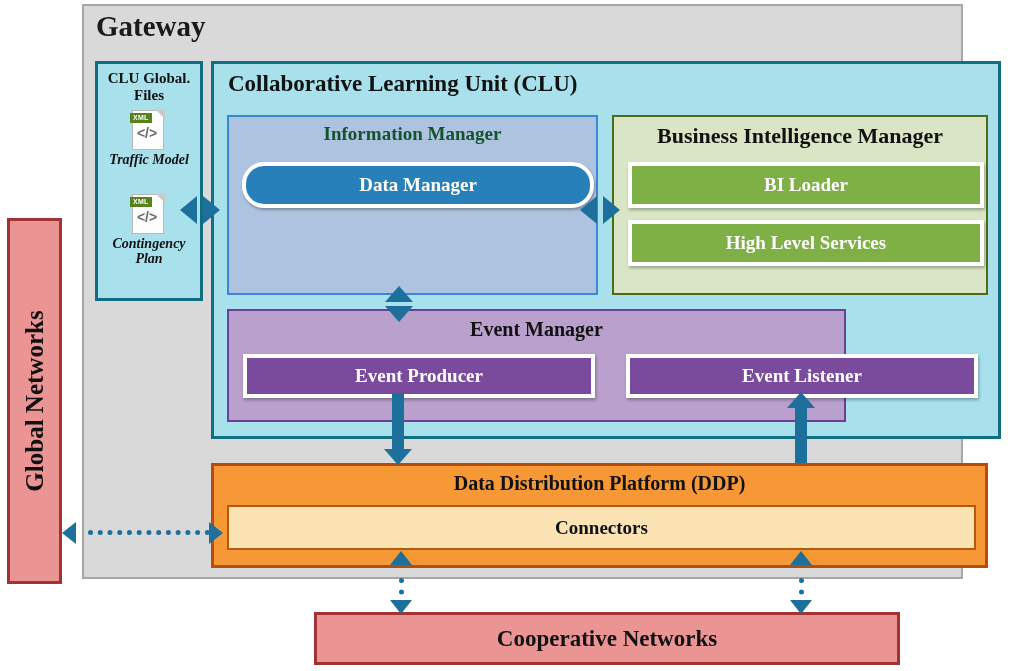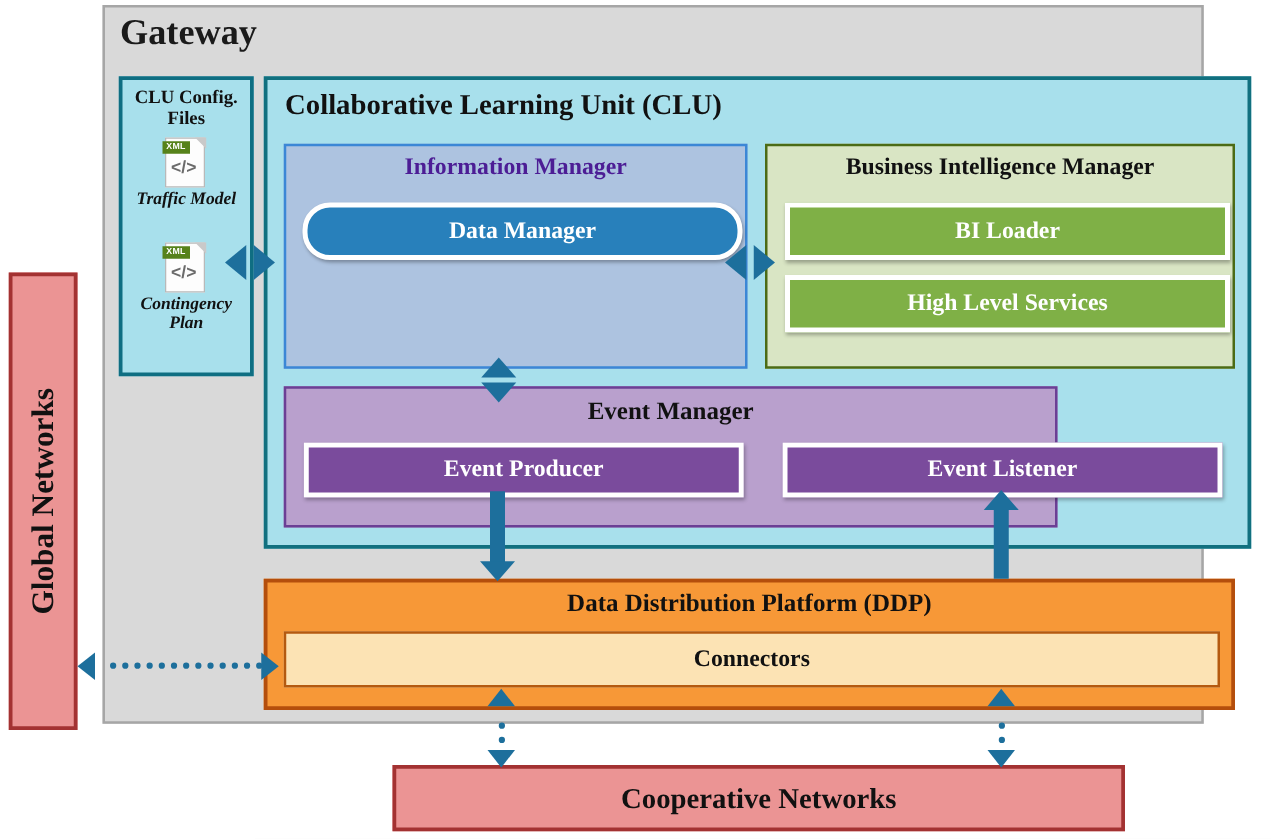--- a/index.html
+++ b/index.html
@@ -97,42 +97,42 @@
 
   
   #info-mgr {
     left: 227px; top: 115px; width: 371px; height: 180px;
     background: #adc3e0;
     border: 2px solid #3b87d6;
   }
   #info-mgr-title {
     position: absolute; left: 0; top: 6px; width: 100%;
     text-align: center;
-    font-size: 19px; font-weight: bold; color: #4c1d95;
+    font-size: 19px; font-weight: bold; color: #14532d;
   }
   .blue-box {
     position: absolute; left: 13px; width: 344px; height: 38px;
     background: #2880bb;
     border: 4px solid #ffffff;
     box-shadow: 1px 2px 3px rgba(0,0,0,0.30);
     color: #ffffff;
     font-size: 19px; font-weight: bold;
     display: flex; align-items: center; justify-content: center;
   }
 
   
   #bi-mgr {
     left: 612px; top: 115px; width: 376px; height: 180px;
     background: #d9e5c4;
     border: 2px solid #4b6b16;
   }
   #bi-mgr-title {
     position: absolute; left: 0; top: 6px; width: 100%;
     text-align: center;
-    font-size: 19px; font-weight: bold; color: #111;
+    font-size: 22px; font-weight: bold; color: #111;
   }
   .green-box {
     position: absolute; left: 14px; width: 348px; height: 38px;
     background: #7fb046;
     border: 4px solid #ffffff;
     box-shadow: 1px 2px 3px rgba(0,0,0,0.30);
     color: #ffffff;
     font-size: 19px; font-weight: bold;
     display: flex; align-items: center; justify-content: center;
   }
@@ -220,21 +220,21 @@
     border-left: 5px dotted #1d6f9c;
   }
 </style>
 </head>
 <body>
 
 <div class="abs" id="gateway"></div>
 <div class="abs" id="gateway-title">Gateway</div>
 
 <div class="abs" id="clu-config">
-  <div id="clu-config-title">CLU Config. Files</div>
+  <div id="clu-config-title">CLU Global. Files</div>
 
   <div class="xmlfile" style="top:46px;">
     <div class="page"></div>
     <div class="fold"></div>
     <div class="xmltag">XML</div>
     <div class="code">&lt;/&gt;</div>
   </div>
   <div class="filelabel" style="top:88px;">Traffic Model</div>
 
   <div class="xmlfile" style="top:130px;">

